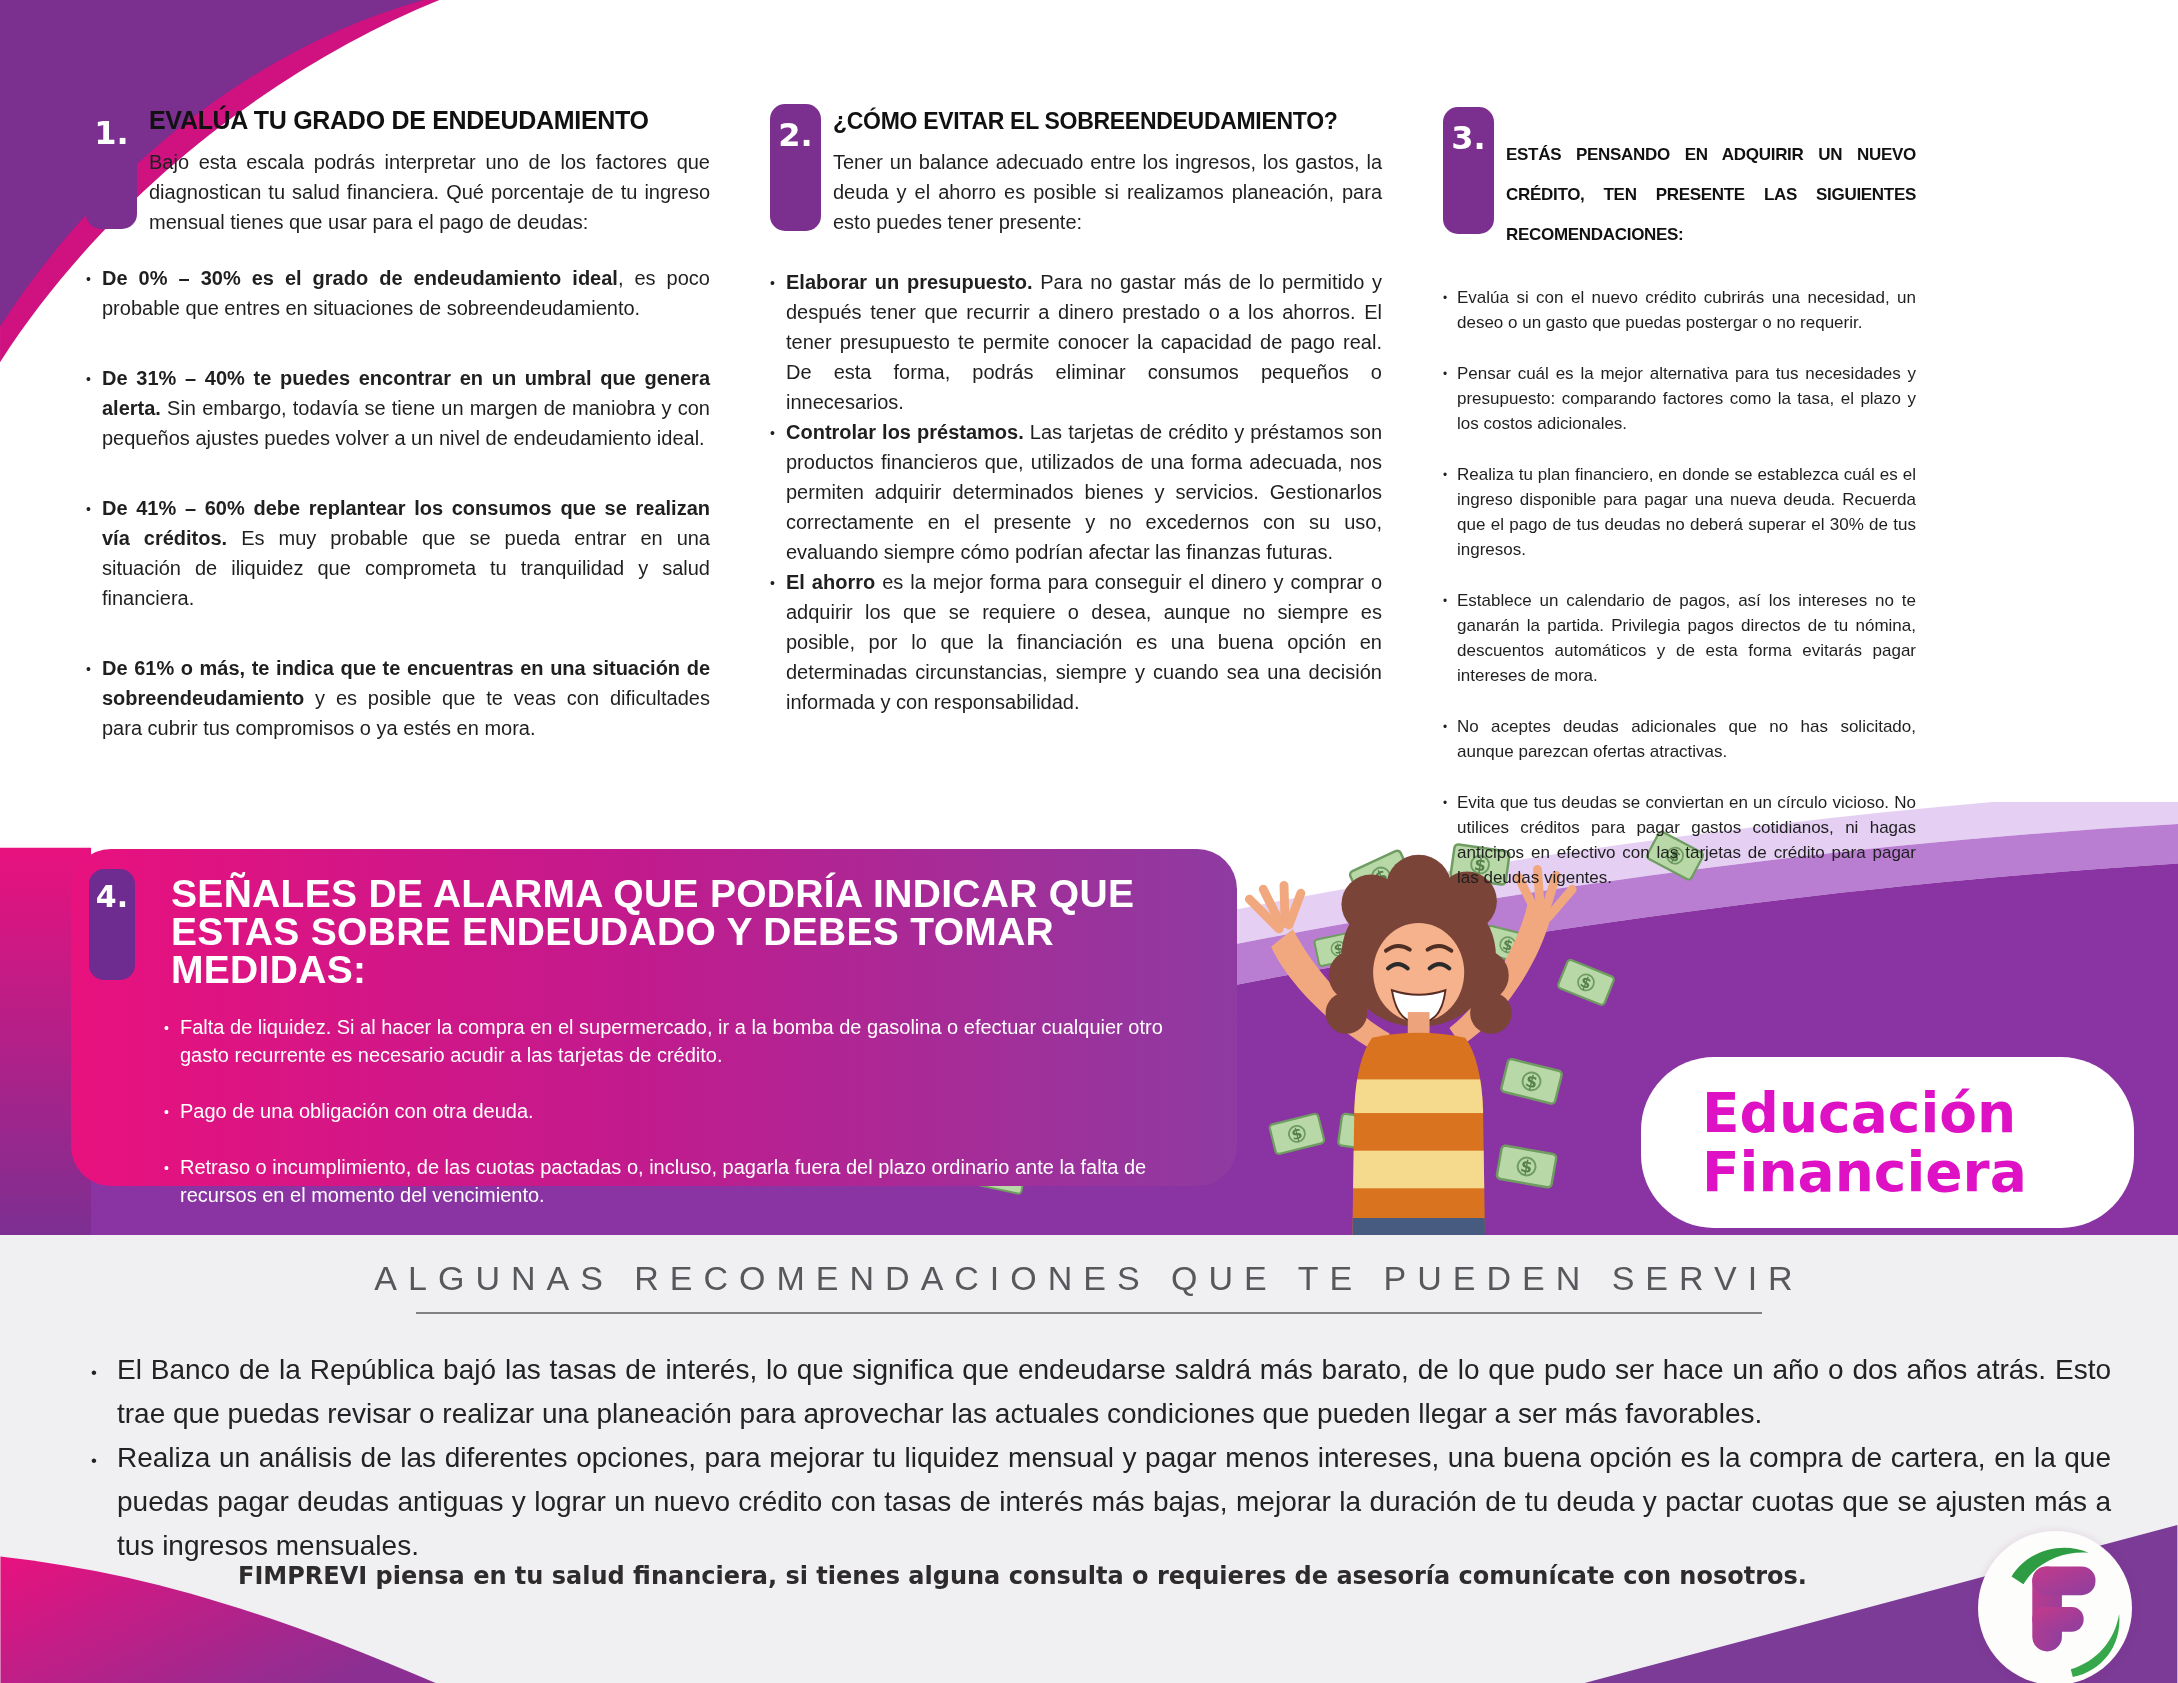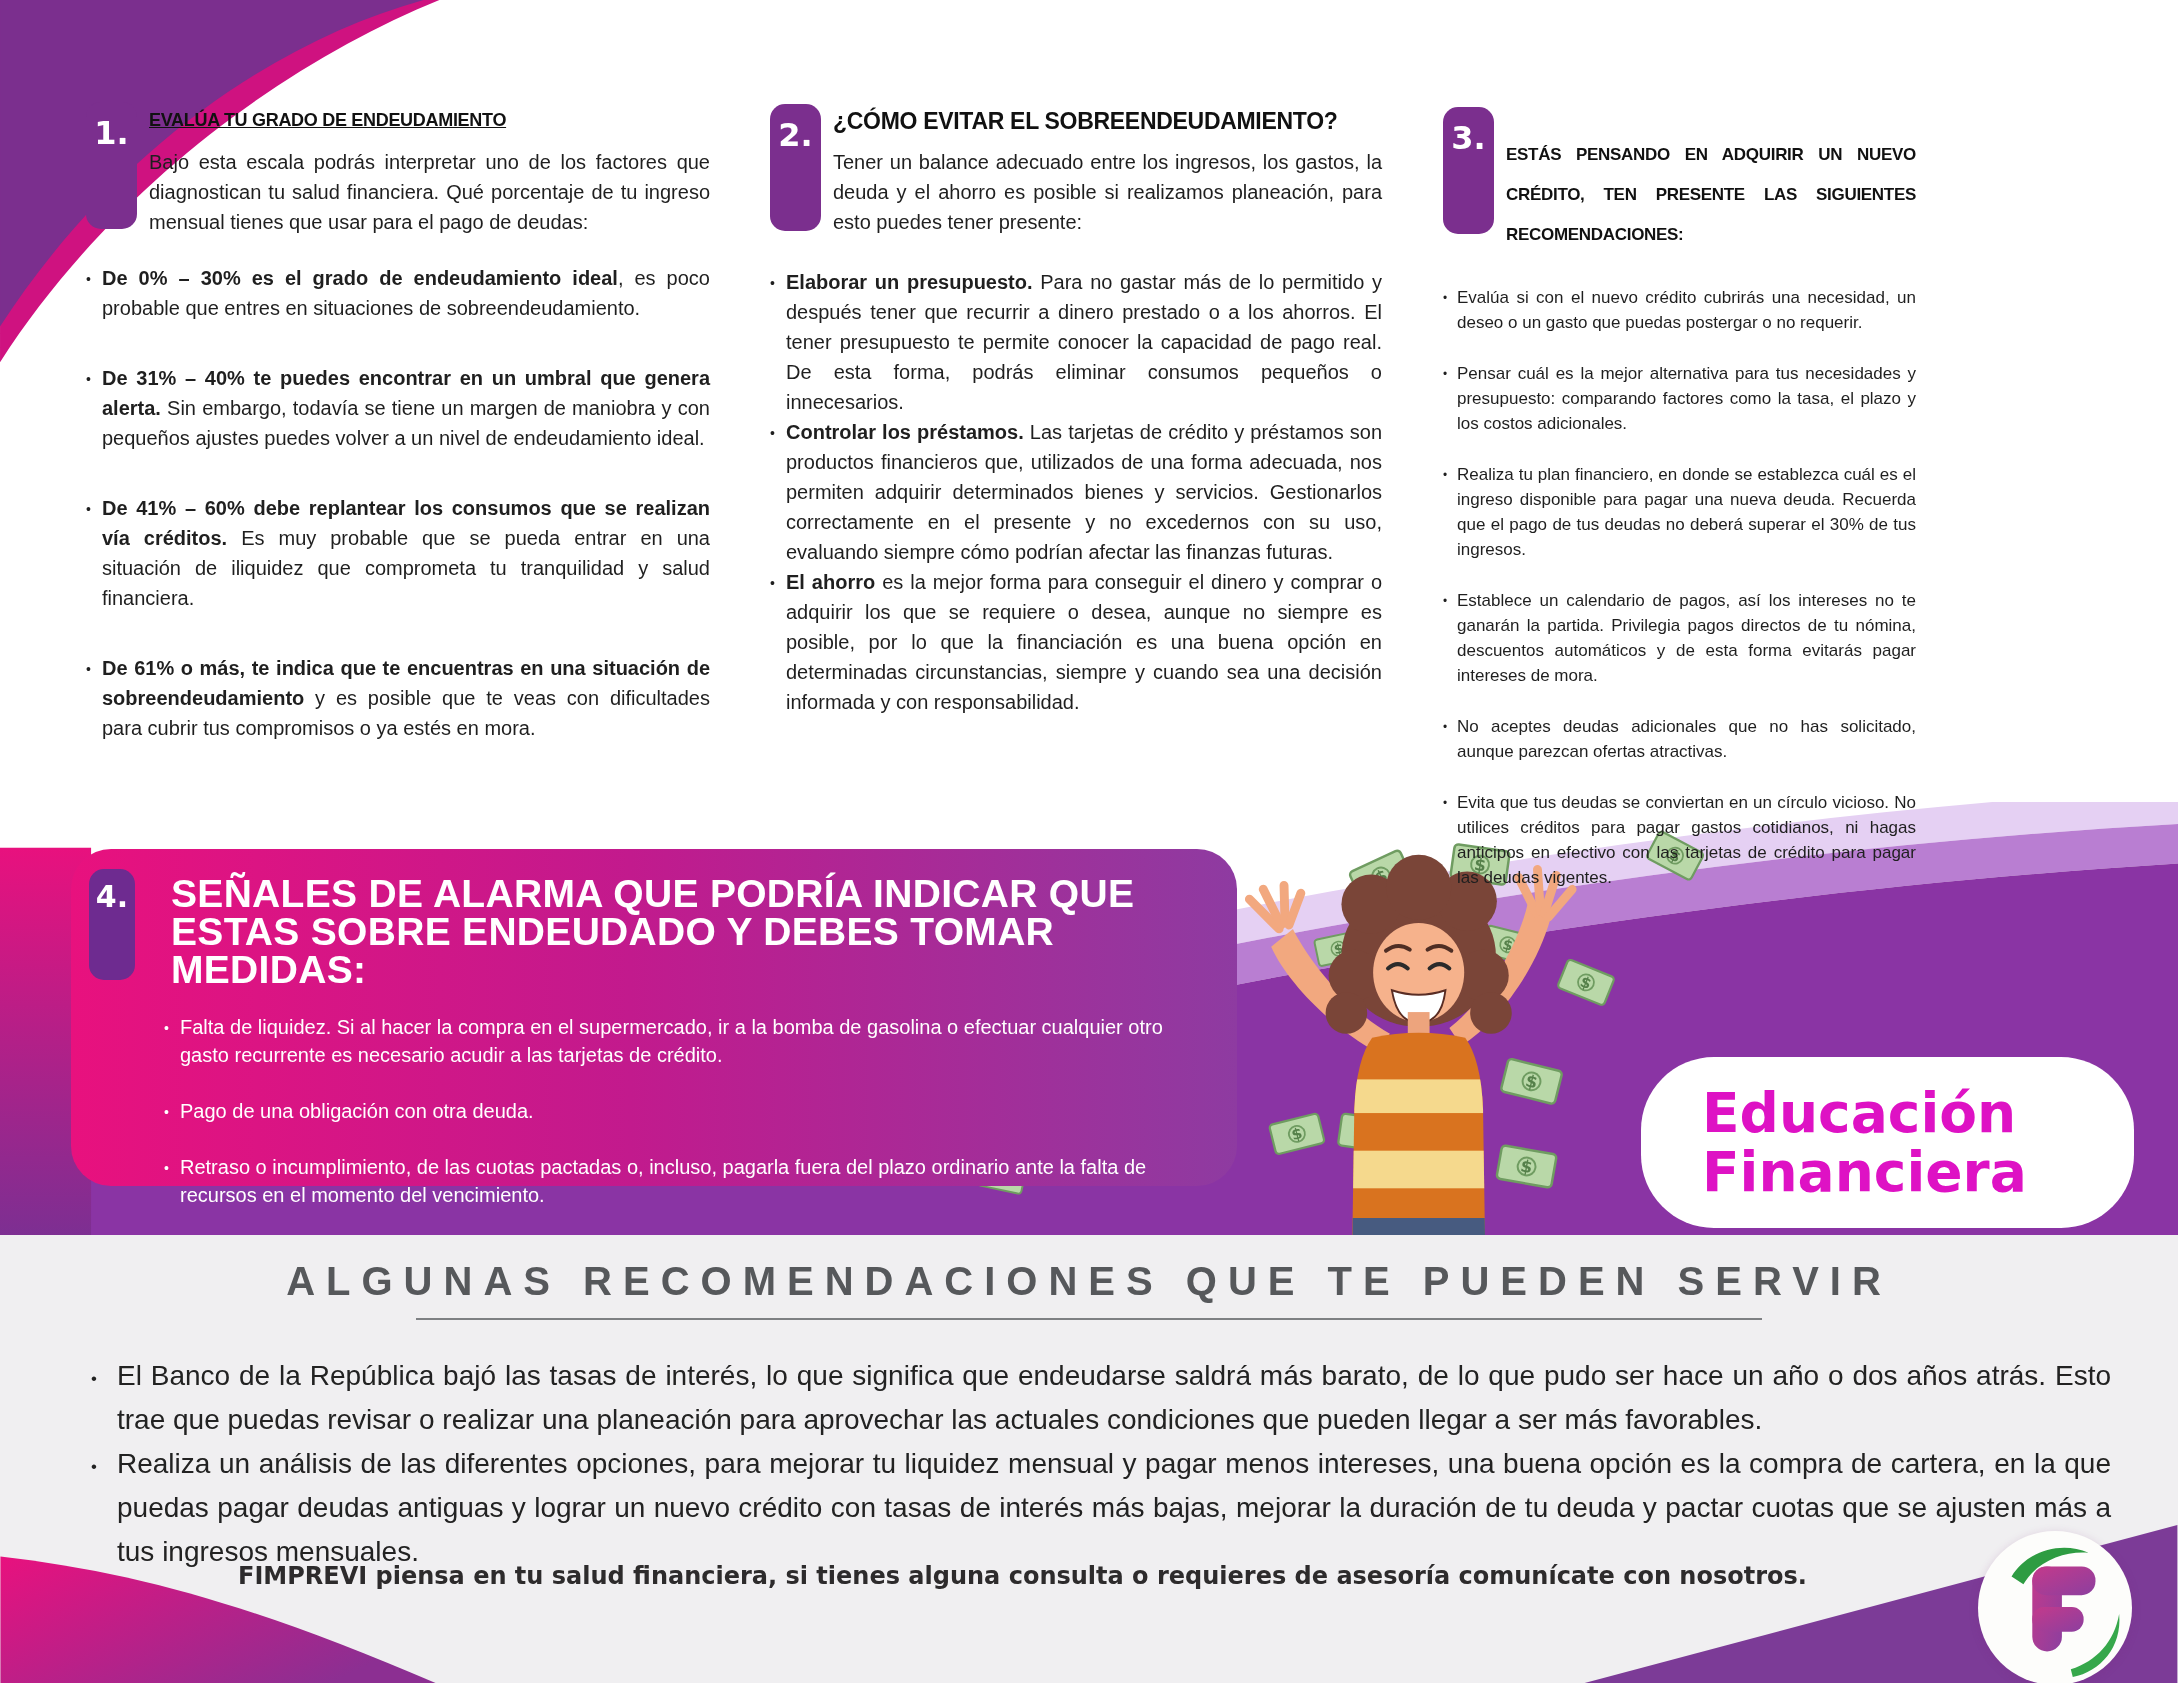--- a/index.html
+++ b/index.html
@@ -19,21 +19,21 @@
          font-family:"DejaVu Sans",sans-serif;font-weight:bold;font-size:32px;text-align:center;
          padding-top:12px;box-sizing:border-box;}
   
   .sec{position:absolute;z-index:2;}
   .sec1{left:86px;top:102px;width:624px;}
   .sec2{left:770px;top:104px;width:612px;}
   .sec3{left:1443px;top:107px;width:473px;}
   .sec-head{display:flex;gap:12px;align-items:flex-start;}
   .head-txt{flex:1;min-width:0;}
   .sec-title{margin:2px 0 10px 0;font-weight:bold;letter-spacing:-0.3px;color:#111;}
-  .sec1 .sec-title{font-size:18px;line-height:33px;text-decoration:underline;}
+  .sec1 .sec-title{font-size:25px;line-height:33px;}
   .sec2 .sec-title{font-size:23px;line-height:31px;}
   .sec3 .sec-title{font-size:17px;line-height:40px;text-align:justify;margin-top:28px;}
   .intro{margin:0;font-size:20px;line-height:30px;text-align:justify;}
   ul{list-style:none;margin:0;padding:0;}
   li{position:relative;text-align:justify;}
   li::before{content:"•";position:absolute;left:0;top:1px;font-size:0.7em;}
   .sec1 ul{margin-top:26px;}
   .sec1 li{font-size:20px;line-height:30px;padding-left:16px;margin-bottom:40px;}
   .sec2 ul{margin-top:30px;}
   .sec2 li{font-size:20px;line-height:30px;padding-left:16px;margin-bottom:0;}
@@ -43,21 +43,21 @@
   
   .alarm{position:absolute;left:71px;top:849px;width:1166px;height:337px;border-radius:40px;
          background:linear-gradient(90deg,#e8117e 0%,#c21a8d 48%,#8e3ba1 100%);color:#fff;
          z-index:2;box-sizing:border-box;padding:20px 30px 0 18px;}
   .alarm .badge{width:46px;height:111px;background:#6e2b90;font-size:30px;padding-top:10px;}
   .alarm-title{margin:6px 0 0 24px;font-weight:bold;font-size:39px;line-height:38px;letter-spacing:0.3px;}
   .alarm ul{margin:24px 0 0 75px;width:1026px;}
   .alarm li{font-size:20px;line-height:28px;padding-left:16px;margin-bottom:28px;text-align:left;}
   
   .bottom{position:absolute;left:0;top:1235px;width:2178px;height:448px;background:#f0eff1;z-index:1;}
-  .rec-head{margin:24px auto 0 auto;width:fit-content;font-weight:bold;font-size:40px;
+  .rec-head{margin:24px auto 0 auto;width:fit-content;font-weight:normal;font-size:34px;
             letter-spacing:11px;color:#56585b;}
   .rec-rule{width:1346px;height:2px;background:#7e8083;margin:14px auto 0 auto;}
   .rec-list{margin:34px 0 0 91px;width:2020px;}
   .rec-list li{font-size:28px;line-height:44px;padding-left:26px;margin:0;color:#222;}
   .rec-list li::before{top:3px;font-size:0.6em;}
   .footer-line{position:absolute;left:238px;top:1562px;width:1584px;text-align:left;z-index:2;
                font-family:"DejaVu Sans",sans-serif;font-weight:bold;font-size:24px;color:#2d2b2c;}
   .wave-bl{position:absolute;left:0;bottom:0;z-index:3;}
   .band-br{position:absolute;right:0;bottom:0;z-index:2;}
   .logo{position:absolute;left:1978px;top:1531px;width:154px;height:154px;border-radius:50%;

